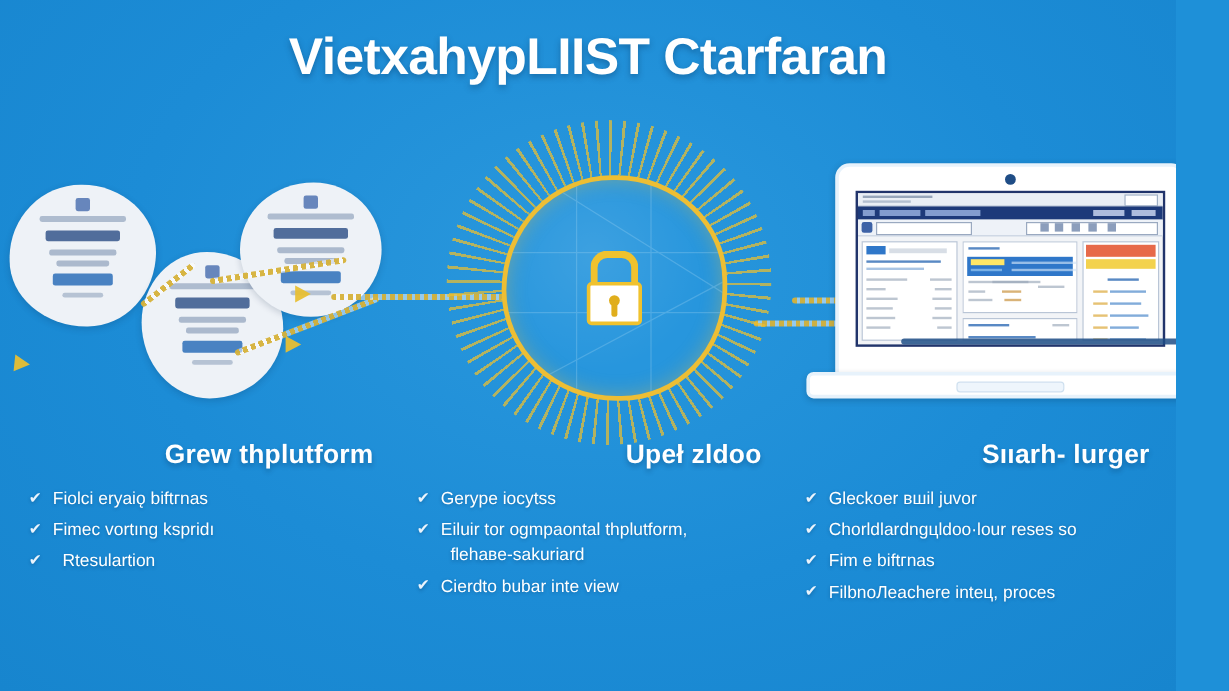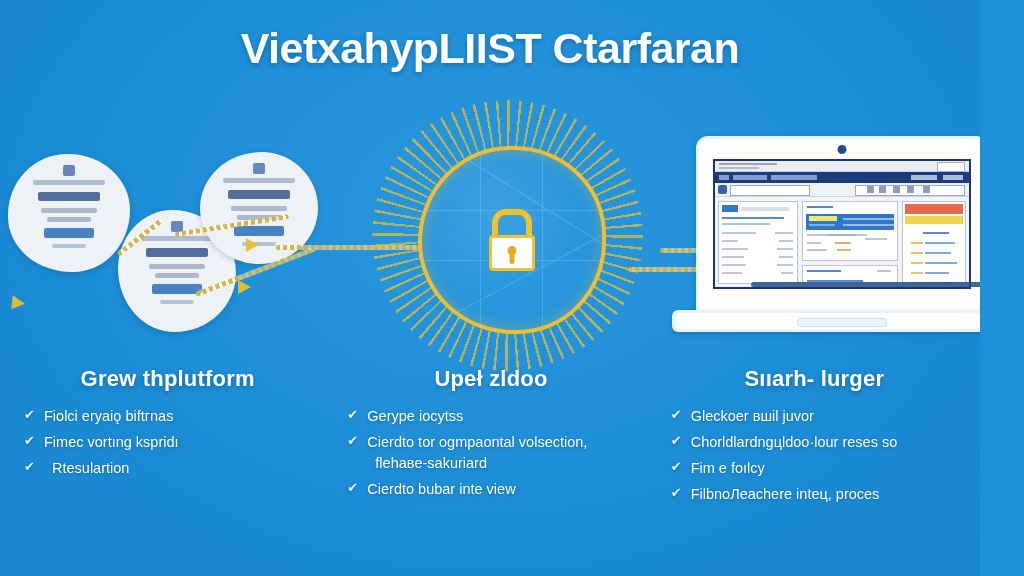--- a/index.html
+++ b/index.html
@@ -135,21 +135,21 @@
     background:#ffffff;border:3px solid #e7f2fb;border-radius:6px;box-sizing:border-box;
     box-shadow:0 2px 5px rgba(0,30,60,.22);}
   .notch{position:absolute;left:50%;top:5px;transform:translateX(-50%);width:88px;height:7px;
     background:#eef5fc;border:1px solid #cfe0ef;border-radius:3px;}
   .hinge{position:absolute;left:52px;bottom:24px;width:236px;height:5px;background:#1f4d86;border-radius:3px;opacity:.85;}
 
   
   .cols-wrap{position:absolute;left:0;top:366px;right:0;display:flex;}
   .col{flex:1;padding:0 18px;box-sizing:border-box;}
   .col h3{
-    margin:0 0 14px 0;text-align:center;color:#ffffff;
+    margin:0 0 14px 0;text-align:right;color:#ffffff;
     font-size:22px;font-weight:700;letter-spacing:.2px;
     text-shadow:0 2px 4px rgba(0,40,80,.32);
   }
   .col ul{list-style:none;margin:0;padding:0;}
   .col li{
     position:relative;color:#ffffff;font-size:14.5px;line-height:1.45;
     padding-left:20px;margin-bottom:5px;
     text-shadow:0 1px 3px rgba(0,40,80,.30);
   }
   .col li .ck{position:absolute;left:0;top:0px;font-size:13px;color:#eaf4fd;}
@@ -340,21 +340,21 @@
 
     <div class="col c2">
       <h3>Upeł zldoo</h3>
       <ul>
         <li>
           <span class="ck">✔</span>
           <span>Gerуpe iocуtss</span>
         </li>
         <li>
           <span class="ck">✔</span>
-          <span>Cierdto tor ogmраontal volsection,</span>
+          <span>Eiluir tor ogmраontal thplutform,</span>
           <span class="sub">flehaвe-sakuriard</span>
         </li>
         <li>
           <span class="ck">✔</span>
           <span>Cierdto bubar inte view</span>
         </li>
       </ul>
     </div>
 
     <div class="col c3">
@@ -363,21 +363,21 @@
         <li>
           <span class="ck">✔</span>
           <span>Gleckoer вшil juvor</span>
         </li>
         <li>
           <span class="ck">✔</span>
           <span>Chorldlаrdngцldoo·lour reses so</span>
         </li>
         <li>
           <span class="ck">✔</span>
-          <span>Fim e foılcy</span>
+          <span>Fim e biftгnas</span>
         </li>
         <li>
           <span class="ck">✔</span>
           <span>FilbnoЛeachere inteц, proces</span>
         </li>
       </ul>
     </div>
   </div>
 
 </div>

